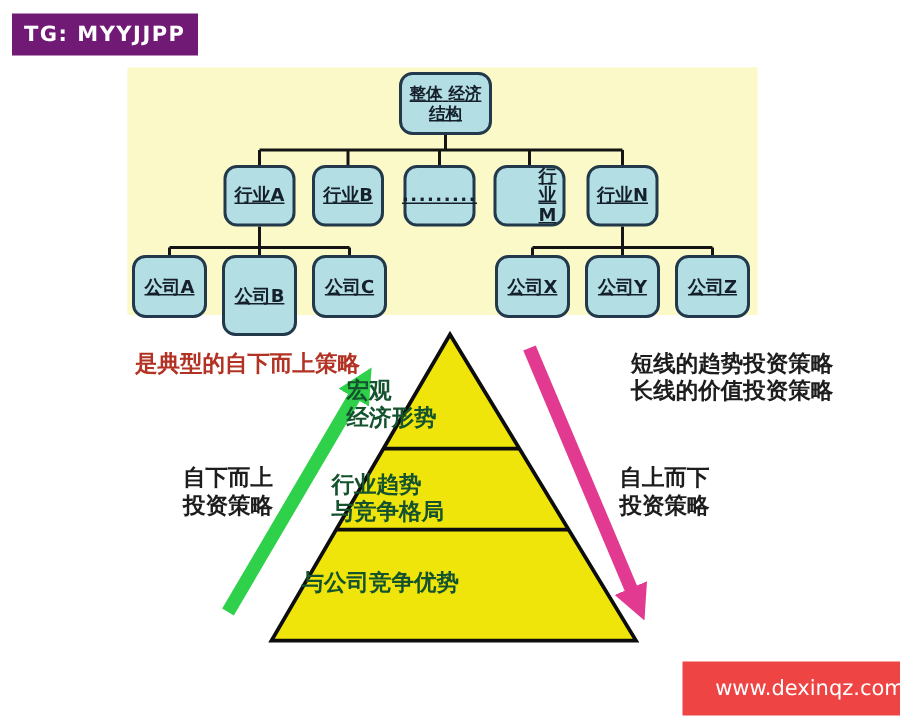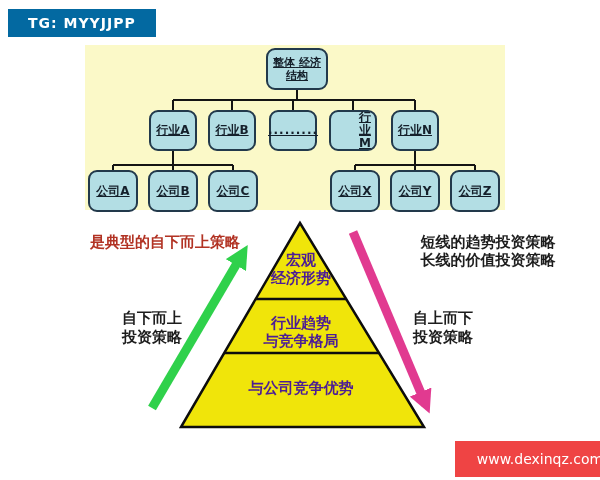--- a/index.html
+++ b/index.html
@@ -5,44 +5,44 @@
   html,body{margin:0;padding:0;}
   body{
     width:600px;height:480px;position:relative;background:#ffffff;
     font-family:"DejaVu Sans","Liberation Sans",sans-serif;
     overflow:hidden;
   }
   .abs{position:absolute;}
   
   .badge{
     left:8px;top:9px;height:28px;min-width:105px;
-    background:#0369a1;color:#fff;
+    background:#701a75;color:#fff;
     font-size:14px;font-weight:bold;letter-spacing:1px;
     display:flex;align-items:center;justify-content:center;
-    padding:0 20px;
+    padding:0 8px;
   }
   
   .panel{
     left:85px;top:45px;width:420px;height:165px;
     background:#fbf9c8;
   }
   
   svg.layer{left:0;top:0;width:600px;height:480px;pointer-events:none;}
   
   .node{
     background:#b3dee4;border:2px solid #22394b;border-radius:9px;
     display:flex;align-items:center;justify-content:center;text-align:center;
     color:#15202b;font-size:12px;line-height:13px;box-sizing:border-box;
     font-weight:600;
     text-decoration:underline;
   }
   .node .two{display:block;}
   
   .pyr-label{
-    text-align:center;color:#4c1d95;font-weight:600;
+    text-align:left;color:#14532d;font-weight:600;
     font-size:15px;line-height:18px;
   }
   .pyr-label span{display:block;}
   
   .strategy{
     font-size:15px;line-height:18px;text-align:center;font-weight:600;
   }
   .strategy span{display:block;}
   .strategy.red{color:#b23324;}
   .strategy.dark{color:#1d1d1d;}
@@ -97,21 +97,21 @@
   </span>
 </div>
 
 <div class="abs node" style="left:149px;top:110px;width:48px;height:41px;">行业A</div>
 <div class="abs node" style="left:208px;top:110px;width:48px;height:41px;">行业B</div>
 <div class="abs node" style="left:269px;top:110px;width:48px;height:41px;letter-spacing:1px;">.........</div>
 <div class="abs node" style="left:329px;top:110px;width:48px;height:41px;padding-left:24px;">行业M</div>
 <div class="abs node" style="left:391px;top:110px;width:48px;height:41px;">行业N</div>
 
 <div class="abs node" style="left:88px;top:170px;width:50px;height:42px;">公司A</div>
-<div class="abs node" style="left:148px;top:170px;width:50px;height:42px;">公司B</div>
+<div class="abs node" style="left:148px;top:170px;width:50px;height:54px;">公司B</div>
 <div class="abs node" style="left:208px;top:170px;width:50px;height:42px;">公司C</div>
 <div class="abs node" style="left:330px;top:170px;width:50px;height:42px;">公司X</div>
 <div class="abs node" style="left:390px;top:170px;width:50px;height:42px;">公司Y</div>
 <div class="abs node" style="left:450px;top:170px;width:50px;height:42px;">公司Z</div>
 
 <div class="abs pyr-label" style="left:231px;top:251px;width:140px;">
   <span>宏观</span>
   <span>经济形势</span>
 </div>
 <div class="abs pyr-label" style="left:221px;top:314px;width:160px;">

